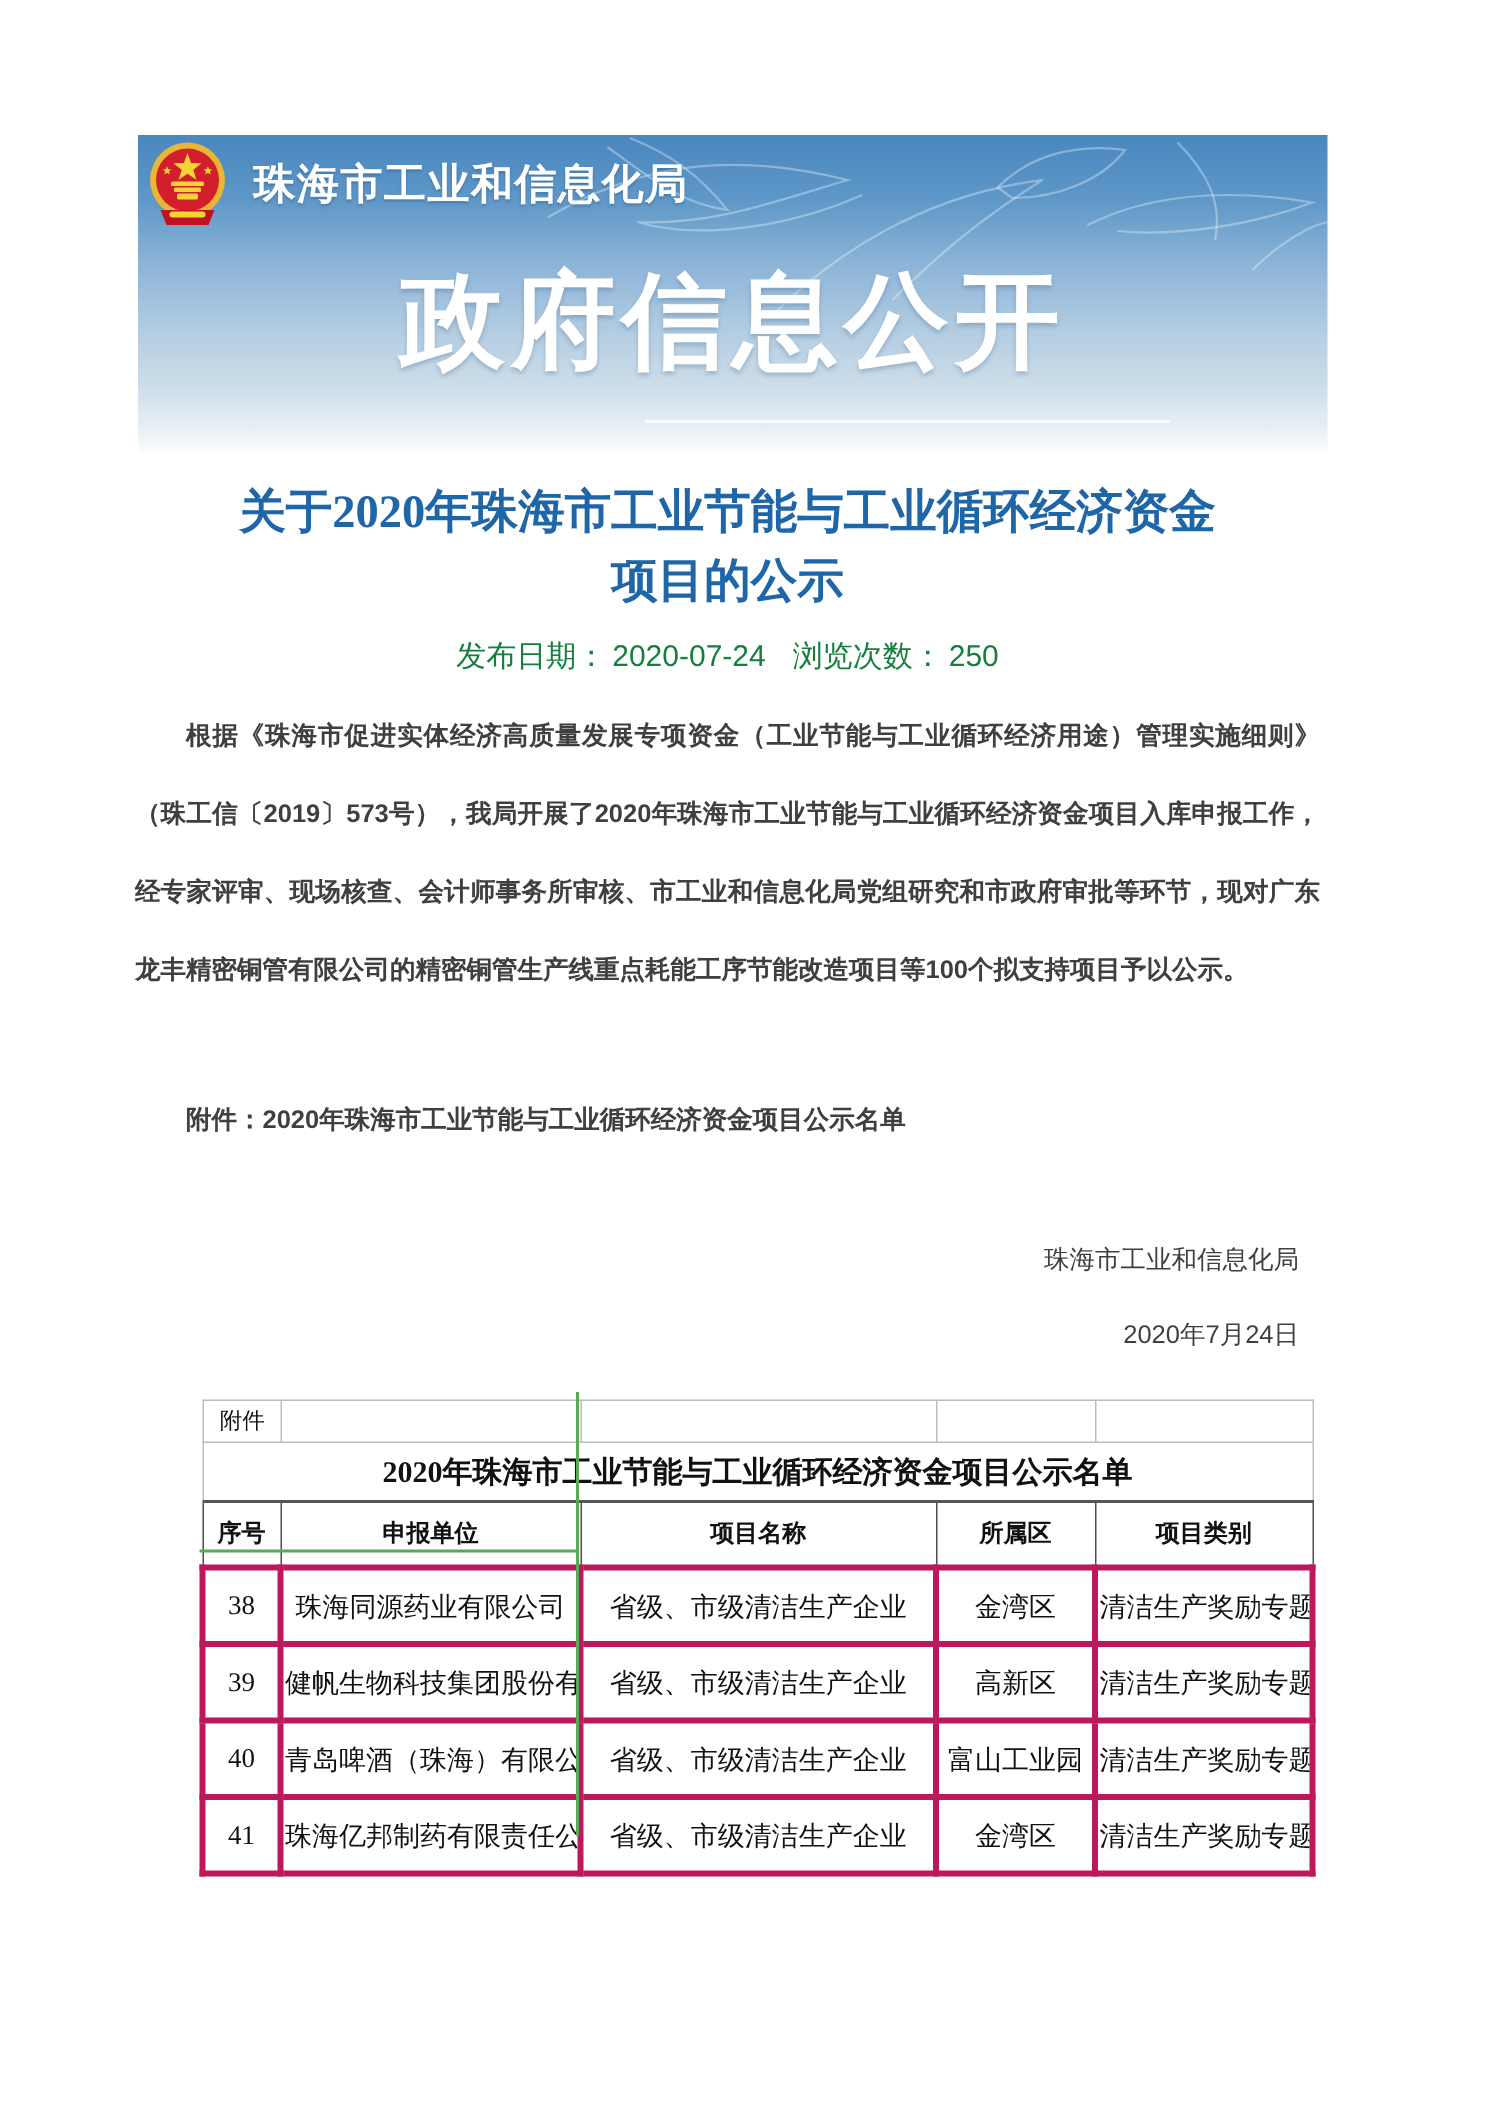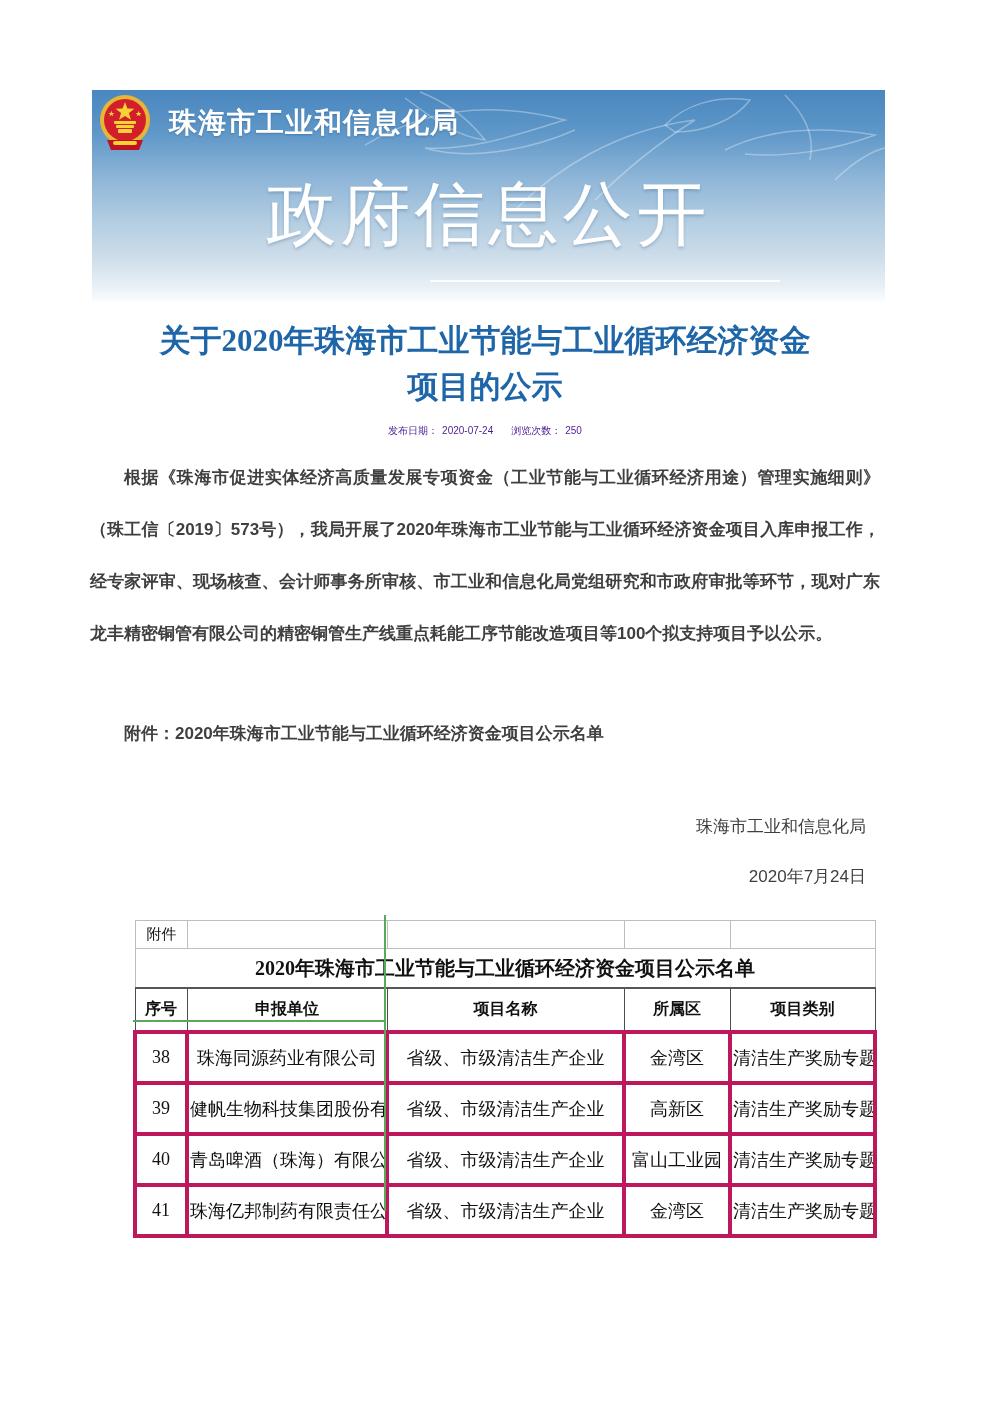--- a/index.html
+++ b/index.html
@@ -8,27 +8,27 @@
 
   
   .banner{position:absolute;left:92px;top:90px;width:793px;height:212px;overflow:hidden;
           background:linear-gradient(180deg,#4a87bf 0%,#5e97c8 20%,#8fb6d8 42%,#b3cde2 62%,#ccdce9 78%,#e7eff5 92%,#fbfdfe 100%);}
   .banner-deco{position:absolute;right:0;top:0;pointer-events:none;}
   .banner-head{position:absolute;left:5px;top:4px;display:flex;align-items:center;}
   .emblem{width:56px;height:58px;flex:0 0 auto;}
   .agency-name{margin-left:16px;color:#ffffff;font-size:28px;font-weight:bold;letter-spacing:1px;
                text-shadow:0 1px 2px rgba(0,40,80,.25);}
   .banner-title{position:absolute;left:0;top:78px;width:100%;text-align:center;color:#ffffff;
-                font-size:70px;font-weight:normal;letter-spacing:4px;text-shadow:0 2px 3px rgba(30,70,110,.25);}
+                font-size:70px;font-weight:bold;letter-spacing:4px;text-shadow:0 2px 3px rgba(30,70,110,.25);}
   .banner-line{position:absolute;left:338px;top:190px;width:350px;height:2px;background:rgba(255,255,255,.85);}
 
   
   .content{position:absolute;left:90px;top:302px;width:790px;}
   .article-title{margin-top:16px;text-align:center;font-size:31px;line-height:46px;font-weight:bold;color:#1f66a8;font-family:Liberation Serif, serif;}
-  .meta{margin-top:14px;text-align:center;font-size:10px;color:#4c1d95;}
+  .meta{margin-top:14px;text-align:center;font-size:20px;color:#15803d;}
   .meta span{margin:0 2px;}
   .meta .gap{display:inline-block;width:10px;}
   .body-text{font-size:17px;color:#3f3f3f;line-height:52px;text-align:justify;}
   .body-text p{margin:0;text-indent:2em;font-weight:bold;}
   .para-1{margin-top:14px !important;}
   .para-2{margin-top:2px !important;}
   .attachment-line{margin-top:48px !important;}
   .signature{margin-top:42px;text-align:right;padding-right:14px;font-size:17px;color:#3f3f3f;line-height:50px;}
   .signature div{margin:0;}
 

